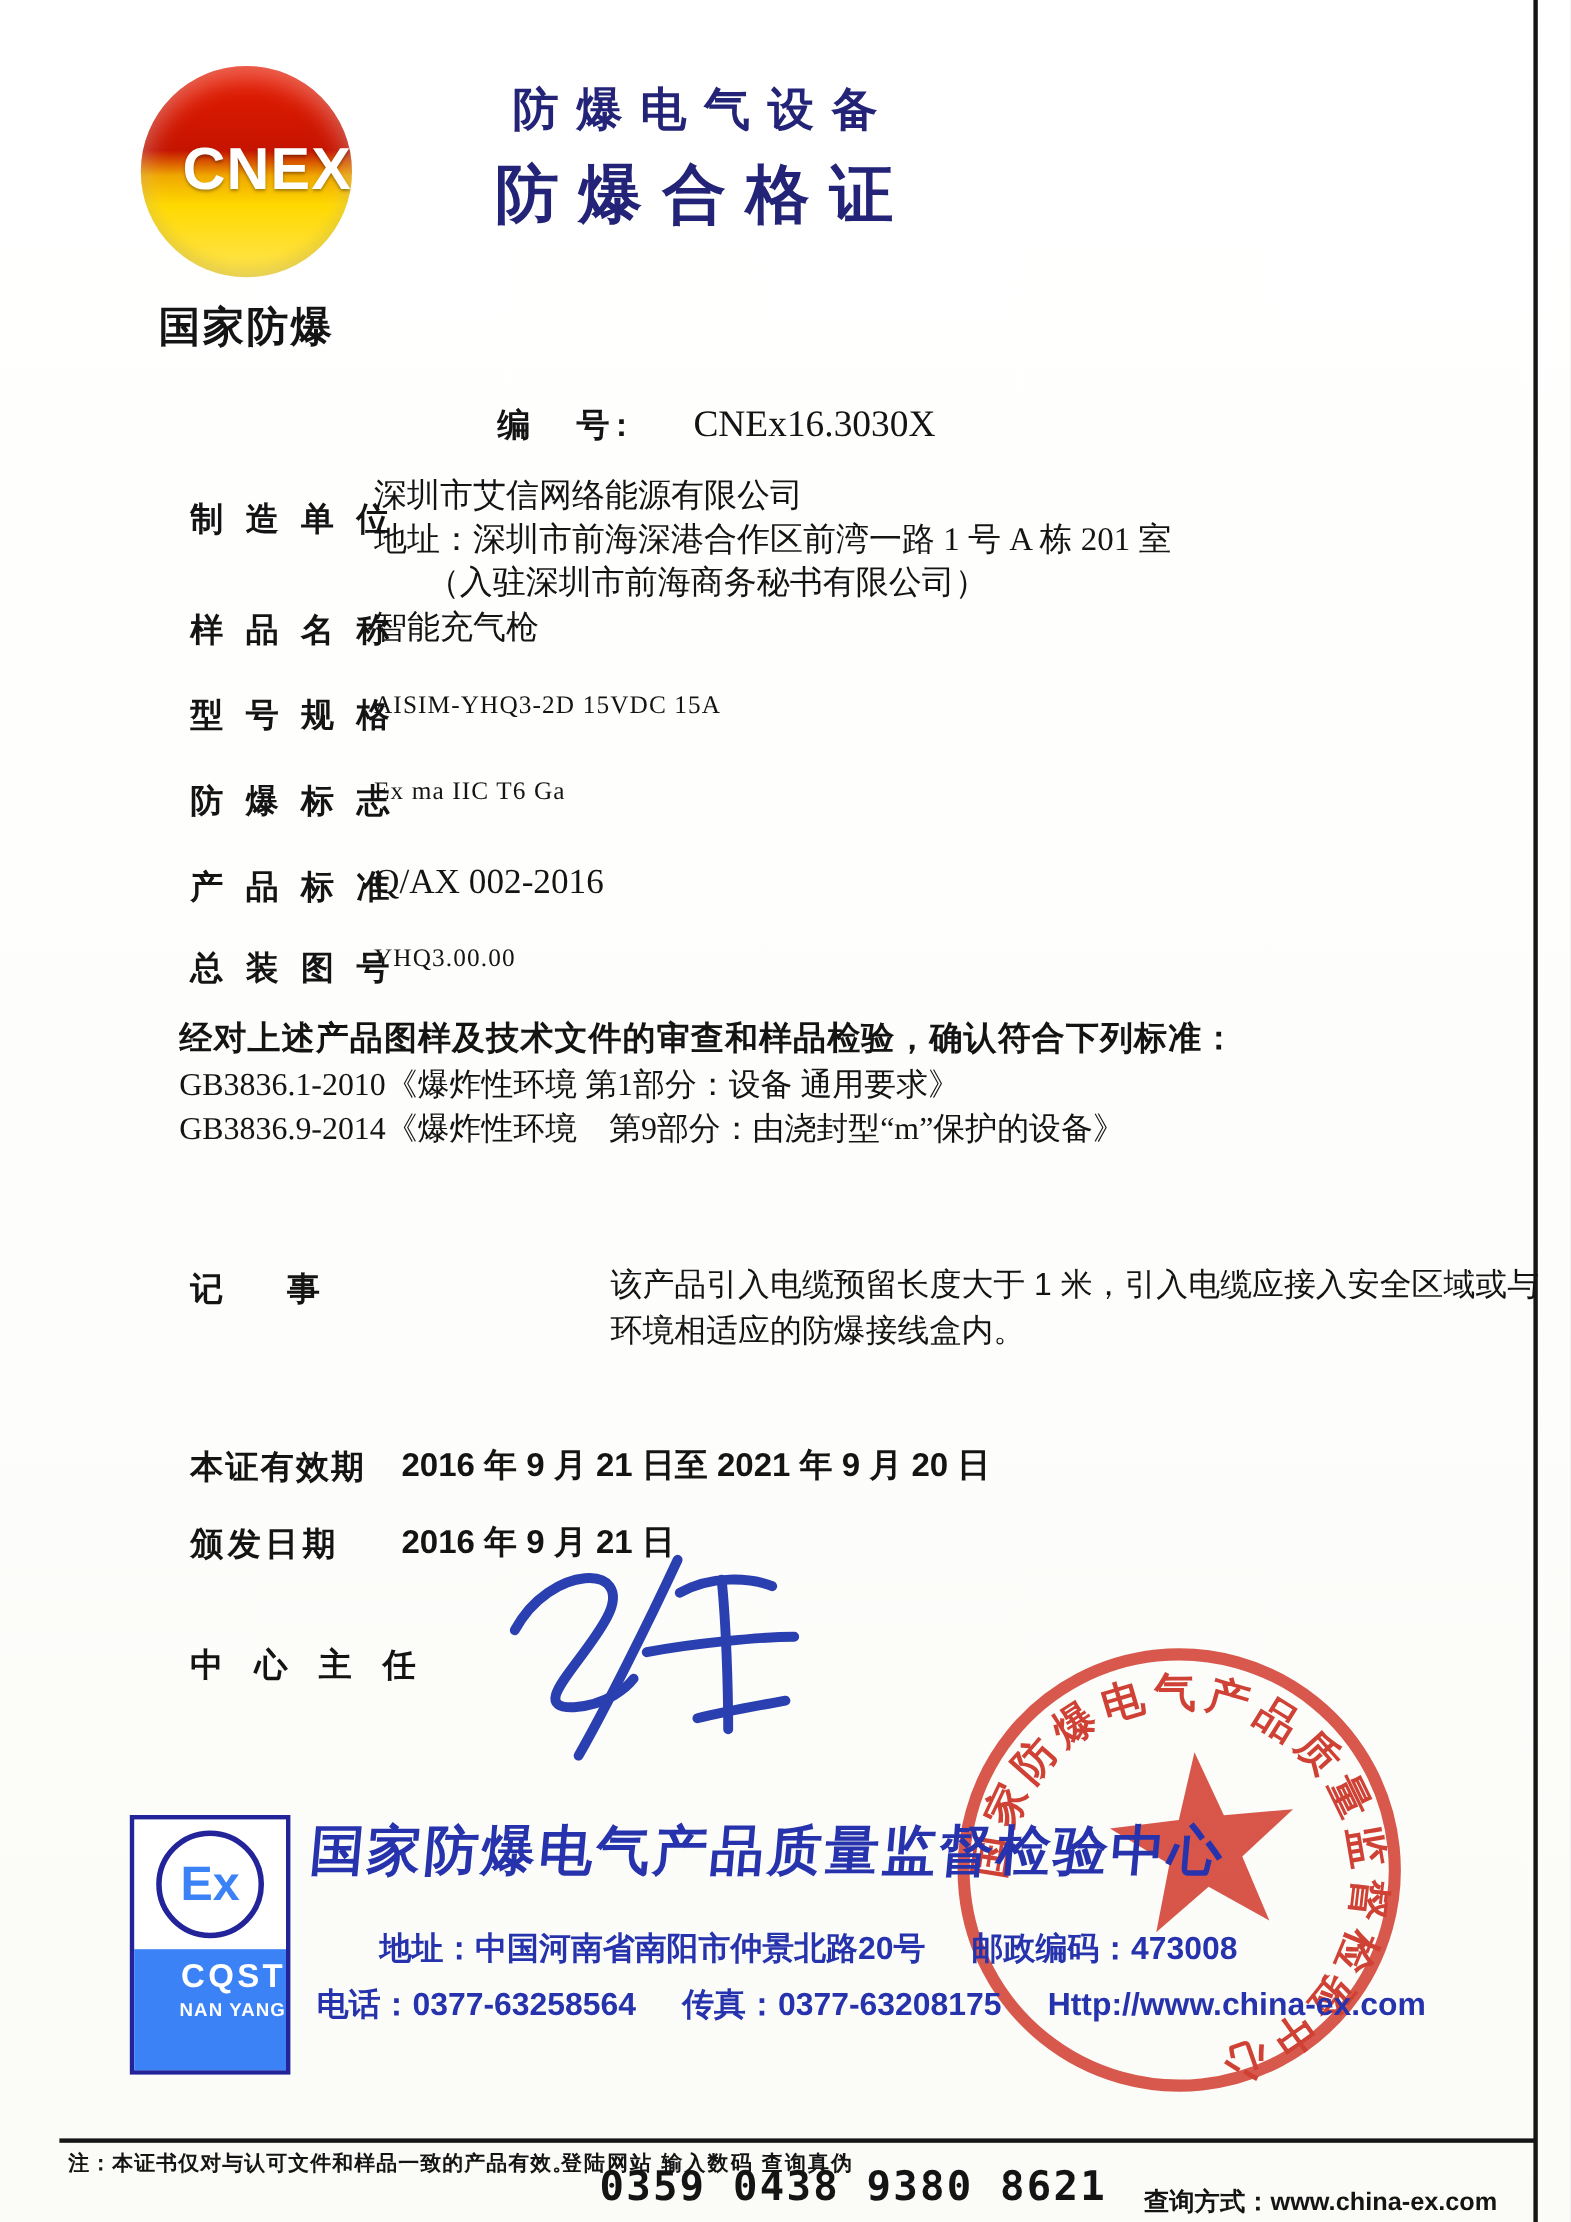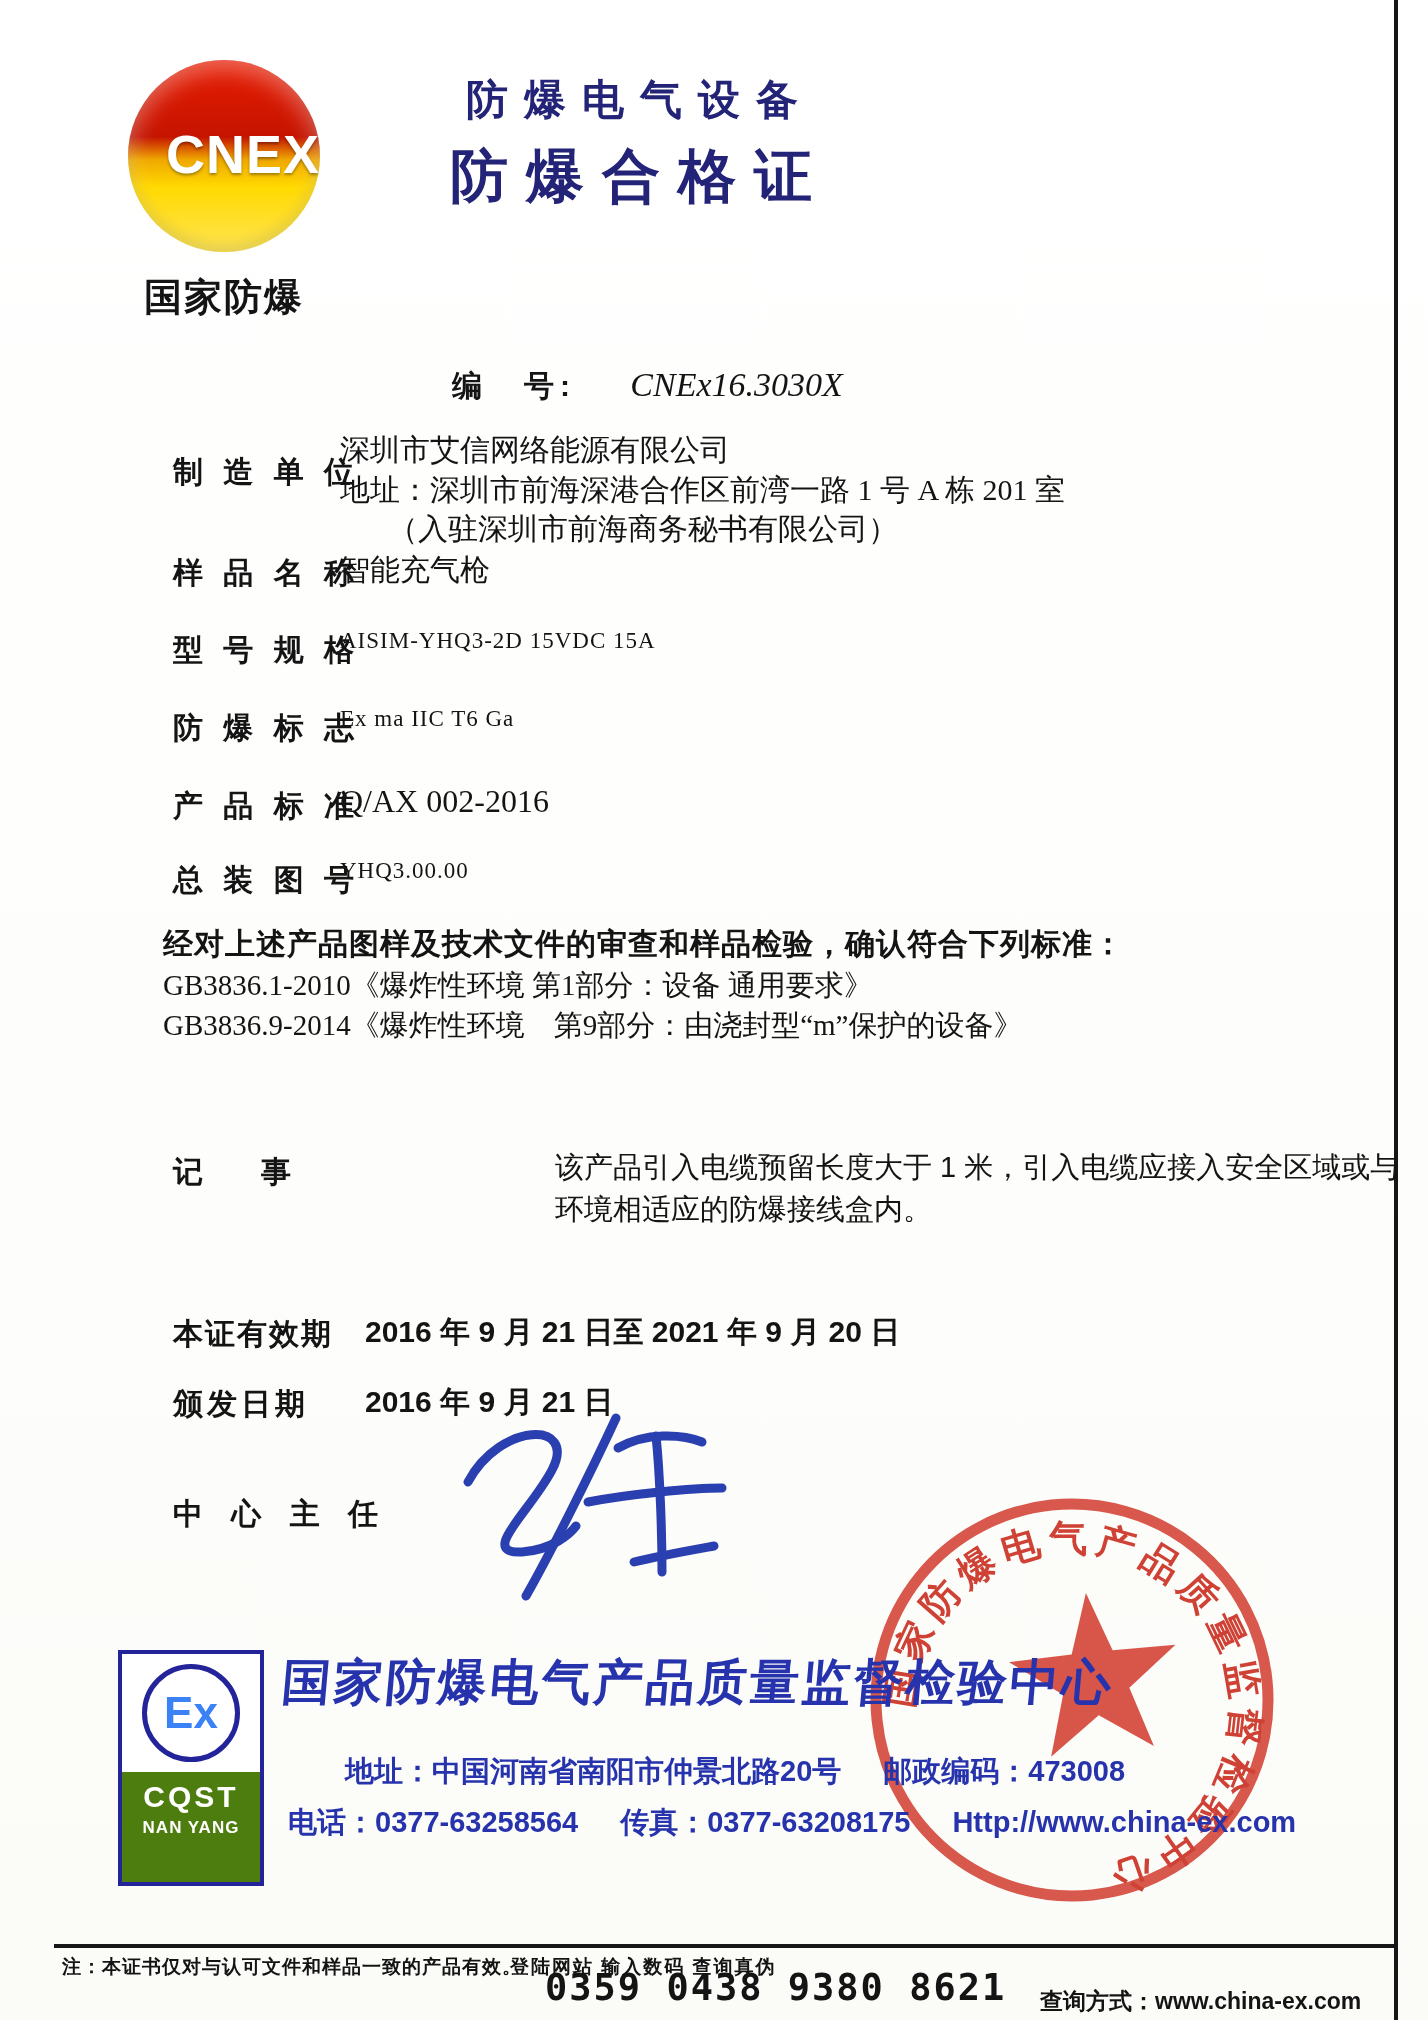--- a/index.html
+++ b/index.html
@@ -27,21 +27,21 @@
   }
   .cnex-caption { left:116px; top:272px; width:216px; text-align:center; font-size:38px; font-weight:600; letter-spacing:2px; }
 
   
   .doc-type  { left:340px; top:72px;  width:600px; text-align:center; font-size:42px; font-weight:700; color:#232377; letter-spacing:16px; }
   .doc-title { left:310px; top:138px; width:660px; text-align:center; font-size:58px; font-weight:700; color:#232377; letter-spacing:18px; }
 
   
   .cert-no { left:452px; top:366px; font-size:30px; }
   .cert-no .lbl { font-weight:700; letter-spacing:6px; }
-  .cert-no .val { font-family:"Liberation Serif", serif; font-size:34px; margin-left:46px;font-style:italic; }
+  .cert-no .val { font-family:"Liberation Serif", serif; font-size:34px; margin-left:46px; }
 
   .flabel { left:173px; font-size:30px; font-weight:700; letter-spacing:6px; color:#141414; white-space:nowrap; }
   .fval-serif { font-family:"Liberation Serif", serif; font-size:30px; white-space:nowrap; }
   .fval-mono  { font-family:Liberation Serif, serif; font-size:23px; letter-spacing:1px; white-space:nowrap; }
 
   .std-intro { left:163px; top:924px; font-size:30px; font-weight:700; letter-spacing:1px; }
   .std-line  { left:163px; font-family:"Liberation Serif", serif; font-size:29px; white-space:nowrap; }
 
   .remark-line { font-size:29px; font-weight:500; white-space:nowrap; }
 
@@ -51,21 +51,21 @@
   .sig { left:430px; top:1404px; }
 
   
   .stamp { left:862px; top:1488px; mix-blend-mode:multiply; opacity:.93; transform:rotate(-6deg); }
 
   
   .badge { left:118px; top:1650px; width:138px; height:228px; border:4px solid #23239a; background:#fff; display:flex; flex-direction:column; }
   .badge-top { height:118px; display:flex; align-items:center; justify-content:center; }
   .badge-ex  { width:88px; height:88px; border:5px solid #23239a; border-radius:50%; display:flex; align-items:center; justify-content:center;
                font-weight:700; font-size:44px; color:#3b82f6; }
-  .badge-bottom { flex:1; background:#4d7c0f; color:#fff; text-align:center; padding-top:8px; }
+  .badge-bottom { flex:1; background:#3b82f6; color:#fff; text-align:right; padding-top:8px; }
   .badge-cqst { font-size:30px; font-weight:700; letter-spacing:3px; }
   .badge-ny   { font-size:17px; font-weight:700; letter-spacing:1px; margin-top:4px; }
 
   .org-name { left:282px; top:1650px; font-family:"Liberation Serif", serif; font-size:49px; font-weight:700; color:#2633ad;
               letter-spacing:3px; transform:skewX(-5deg); white-space:nowrap; }
   .org-line { color:#2633ad; font-weight:700; font-size:29px; white-space:nowrap; }
   .org-line .gap { display:inline-block; width:42px; }
 
   .foot-note  { left:62px;  top:1954px; font-size:19px; font-weight:700; letter-spacing:1px; }
   .foot-hint  { left:510px; top:1954px; font-size:19px; font-weight:700; letter-spacing:2px; }

